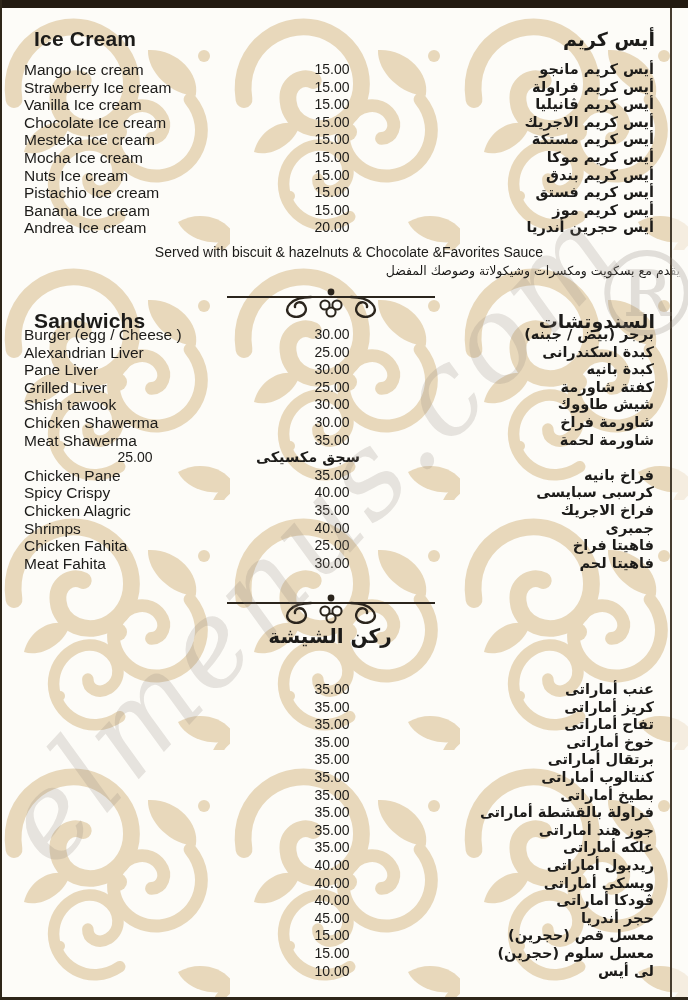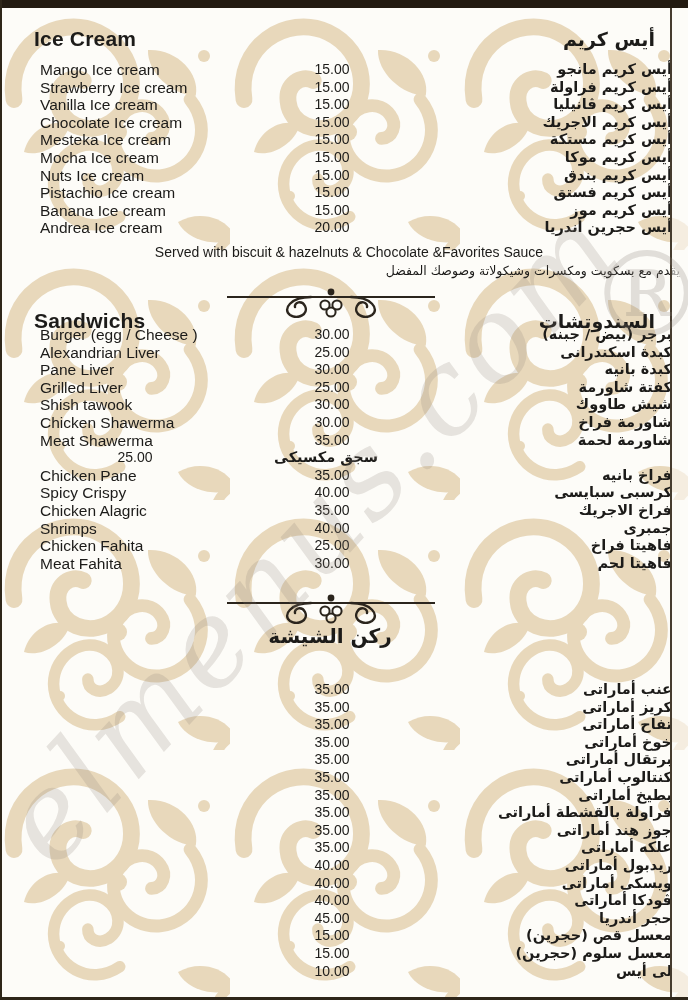--- a/index.html
+++ b/index.html
@@ -18,24 +18,24 @@
     background:rgba(253,252,248,0.6);border-left:2px solid #463c2f;z-index:3;
   }
   .abs{position:absolute;left:0;right:0;z-index:2;}
   
   .titles{display:flex;justify-content:space-between;align-items:baseline;padding:0 33px 0 34px;}
   .t-en{margin:0;font-size:21px;font-weight:700;letter-spacing:0.2px;}
   .t-ar{margin:0;font-size:19px;font-weight:700;font-family:"DejaVu Sans",sans-serif;}
   
   .rows{display:block;}
   .row{display:grid;grid-template-columns:270px 124px 1fr;height:17.6px;line-height:17.6px;}
-  .cell-en{padding-left:40px;font-size:15.5px;white-space:nowrap;overflow:visible;}
+  .cell-en{padding-left:24px;font-size:15.5px;white-space:nowrap;overflow:visible;}
   .cell-price{text-align:center;font-size:14px;}
   .cell-ar{
-    text-align:right;padding-right:16px;font-size:14.5px;font-weight:700;
+    text-align:right;padding-right:34px;font-size:14.5px;font-weight:700;
     font-family:"DejaVu Sans",sans-serif;white-space:nowrap;
   }
   .note-en{text-align:center;font-size:14px;padding-left:10px;}
   .note-ar{font-size:12.5px;font-family:"DejaVu Sans",sans-serif;padding-right:8px;}
   .divider{display:flex;justify-content:center;transform:translateX(-13px);}
   .shisha-title{
     text-align:center;font-size:20px;font-weight:700;margin:0;
     font-family:"DejaVu Sans",sans-serif;transform:translateX(-14px);
   }
   

